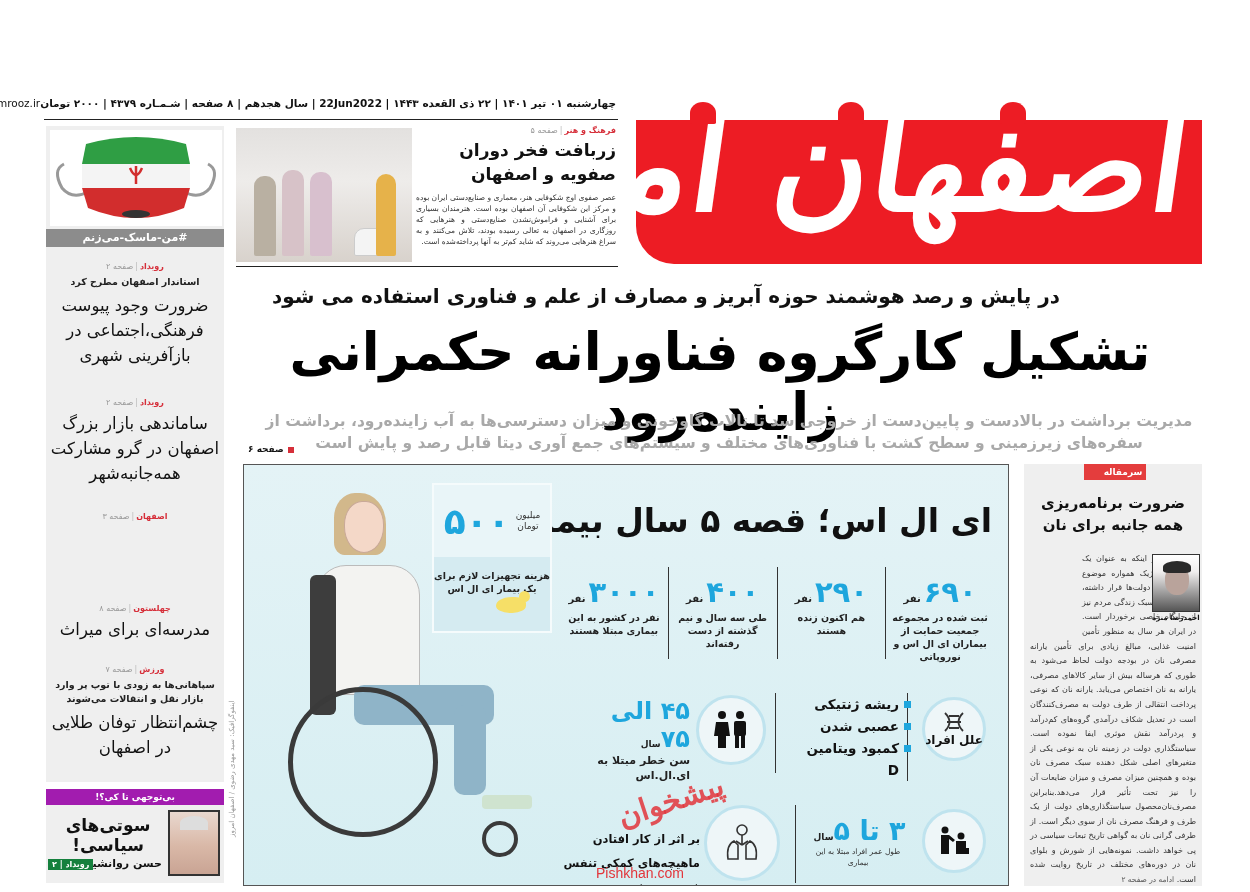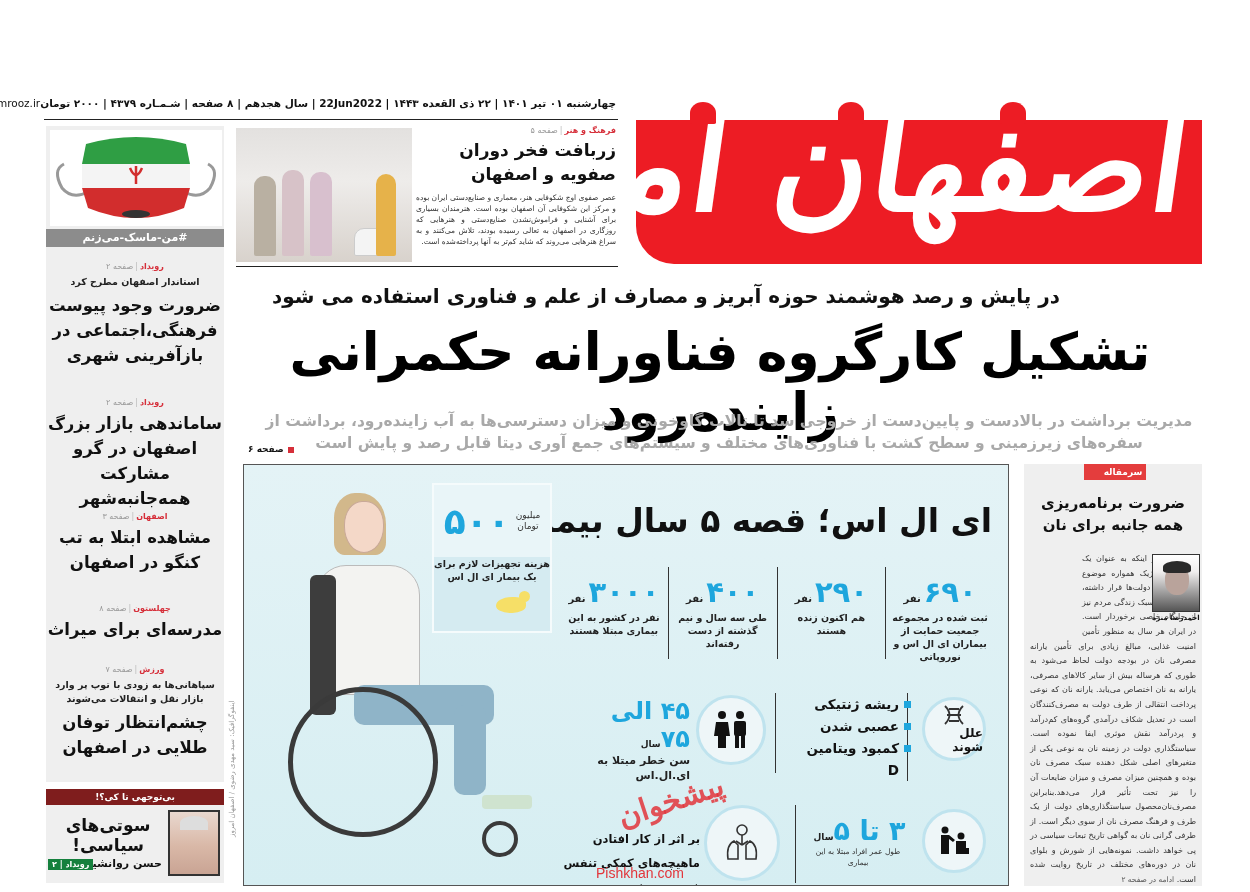--- a/index.html
+++ b/index.html
@@ -20,23 +20,23 @@
 
   
   .leftcol { left: 46px; top: 126px; width: 178px; height: 656px; background: #efefef; }
   .mask { left: 50px; top: 130px; width: 172px; height: 96px; }
   .hashbar { left: 46px; top: 229px; width: 178px; height: 18px; background: #8c8c8c; color: #fff; font-size: 11px; font-weight: bold; text-align: center; line-height: 18px; }
   .lstory { position: absolute; left: 46px; width: 178px; text-align: center; }
   .kicker { font-size: 8px; color: #999; margin-bottom: 4px; }
   .kicker .sec { color: #d62f3a; font-weight: bold; }
   .kicker .sep { color: #bbb; margin: 0 2px; }
   .lsub { font-size: 9.5px; font-weight: bold; color: #222; margin-bottom: 4px; line-height: 14px; }
-  .lhead { font-size: 16.5px; font-weight: bold; color: #111; line-height: 25px; }
-
-  .bluebar { left: 46px; top: 789px; width: 178px; height: 16px; background: #7f1d1d; color: #fff; font-size: 9px; font-weight: bold; text-align: center; line-height: 16px; }
+  .lhead { font-size: 16.5px; font-weight: normal; color: #111; line-height: 25px; }
+
+  .bluebar { left: 46px; top: 789px; width: 178px; height: 16px; background: #a21caf; color: #fff; font-size: 9px; font-weight: bold; text-align: center; line-height: 16px; }
   .colbox { left: 46px; top: 805px; width: 178px; height: 78px; background: #efefef; }
   .colhead { position: absolute; right: 60px; top: 10px; font-size: 17px; font-weight: bold; color: #111; width: 112px; text-align: center; }
   .colphoto { position: absolute; right: 4px; top: 5px; width: 52px; height: 66px; background: linear-gradient(180deg, #e9d8cf 0%, #d9b8a7 55%, #c9a494 100%); border: 2px solid #333; }
   .colphoto .hair { position:absolute; left:10px; top:4px; width:28px; height:14px; background:#ddd; border-radius:50% 50% 0 0; }
   .colauthor { position: absolute; right: 62px; top: 52px; font-size: 11px; font-weight: bold; color: #111; }
   .colpage { position: absolute; left: 2px; top: 54px; background: #15803d; color: #fff; font-size: 8px; padding: 1px 4px; font-weight: bold; }
 
   
   .credit { left: 228px; top: 700px; width: 12px; height: 184px; font-size: 7px; color: #999; writing-mode: vertical-rl; transform: rotate(180deg); white-space: nowrap; }
 
@@ -57,21 +57,21 @@
   .pageref { left: 248px; top: 444px; font-size: 9px; font-weight: bold; color: #111; }
   .pageref .sq { display: inline-block; width: 6px; height: 6px; background: #d62f3a; margin-left: 4px; vertical-align: middle; }
 
   
   .info { left: 243px; top: 464px; width: 766px; height: 422px; background: linear-gradient(180deg, #e4f3f6 0%, #d6eef2 100%); border: 1px solid #555; overflow: hidden; }
   .info-title { position: absolute; right: 16px; top: 36px; font-size: 33px; font-weight: bold; color: #111; }
   .pricecard { position: absolute; left: 188px; top: 18px; width: 120px; height: 150px; background: #d5ebf1; border: 2px solid #f5fbfc; }
   .pricecard .top { height: 72px; background: #e9f5f8; display: flex; align-items: center; justify-content: center; gap: 6px; }
   .bignum { color: #1ea6dd; font-weight: bold; }
   .pricecard .unit { font-size: 9px; color: #333; line-height: 11px; text-align: center; }
-  .pricecard .desc { font-size: 9.5px; font-weight: bold; color: #222; text-align: center; line-height: 13px; margin-top: 0; }
+  .pricecard .desc { font-size: 9.5px; font-weight: bold; color: #222; text-align: center; line-height: 13px; margin-top: 12px; }
   .bird { position: absolute; left: 62px; top: 112px; width: 30px; height: 16px; background: #f6df67; border-radius: 60% 40% 50% 50%; }
   .bird:before { content:""; position:absolute; right:-4px; top:-6px; width:11px; height:11px; background:#f6df67; border-radius:50%; }
 
   .stats { position: absolute; right: 14px; top: 102px; width: 434px; height: 92px; display: flex; flex-direction: row; }
   .stat { flex: 1; text-align: center; border-left: 1px solid #333; padding: 8px 4px 0 4px; }
   .stat:last-child { border-left: none; }
   .stat .num { font-size: 29px; font-weight: bold; color: #1ea6dd; display: inline-block; }
   .stat .nfr { font-size: 10px; font-weight: bold; color: #222; margin-right: 3px; }
   .stat .txt { font-size: 9.5px; font-weight: bold; color: #222; line-height: 13px; margin-top: 2px; }
 
@@ -160,21 +160,20 @@
   <div class="lhead">ضرورت وجود پیوست فرهنگی،اجتماعی در بازآفرینی شهری</div>
 </div>
 
 <div class="lstory" style="top:398px;">
   <div class="kicker"><span class="sec">رویداد</span><span class="sep">|</span><span>صفحه ۲</span></div>
   <div class="lhead">ساماندهی بازار بزرگ اصفهان در گرو مشارکت همه‌جانبه‌شهر</div>
 </div>
 
 <div class="lstory" style="top:512px;">
   <div class="kicker"><span class="sec">اصفهان</span><span class="sep">|</span><span>صفحه ۳</span></div>
-  <div class="lhead">مشاهده ابتلا به تب کنگو در اصفهان</div>
 </div>
 
 <div class="lstory" style="top:604px;">
   <div class="kicker"><span class="sec">چهلستون</span><span class="sep">|</span><span>صفحه ۸</span></div>
   <div class="lhead">مدرسه‌ای برای میراث</div>
 </div>
 
 <div class="lstory" style="top:665px;">
   <div class="kicker"><span class="sec">ورزش</span><span class="sep">|</span><span>صفحه ۷</span></div>
   <div class="lsub">سپاهانی‌ها به زودی با توپ پر وارد بازار نقل و انتقالات می‌شوند</div>
@@ -258,21 +257,21 @@
     <div class="stat">
       <div><span class="num">۳۰۰۰</span><span class="nfr">نفر</span></div>
       <div class="txt">نفر در کشور به این بیماری مبتلا هستند</div>
     </div>
   </div>
 
   <div class="circle" style="right:22px; top:232px;">
     <svg width="26" height="22" viewBox="0 0 26 22">
         <path d="M4 2 Q13 11 4 20 M22 2 Q13 11 22 20 M8 5 H18 M6 11 H20 M8 17 H18" stroke="#333" stroke-width="1.8" fill="none"></path>
       </svg>
-    <div class="circ-label">علل شوند</div>
+    <div class="circ-label">علل افراد</div>
   </div>
   <div class="causes">
     <div class="cause">ریشه ژنتیکی</div>
     <div class="cause">عصبی شدن</div>
     <div class="cause">کمبود ویتامین D</div>
   </div>
   <div class="vdiv" style="right:232px; top:228px; height:80px;"></div>
 
   <div class="circle" style="right:242px; top:230px; width:70px; height:70px;">
     <svg width="42" height="40" viewBox="0 0 42 40">

